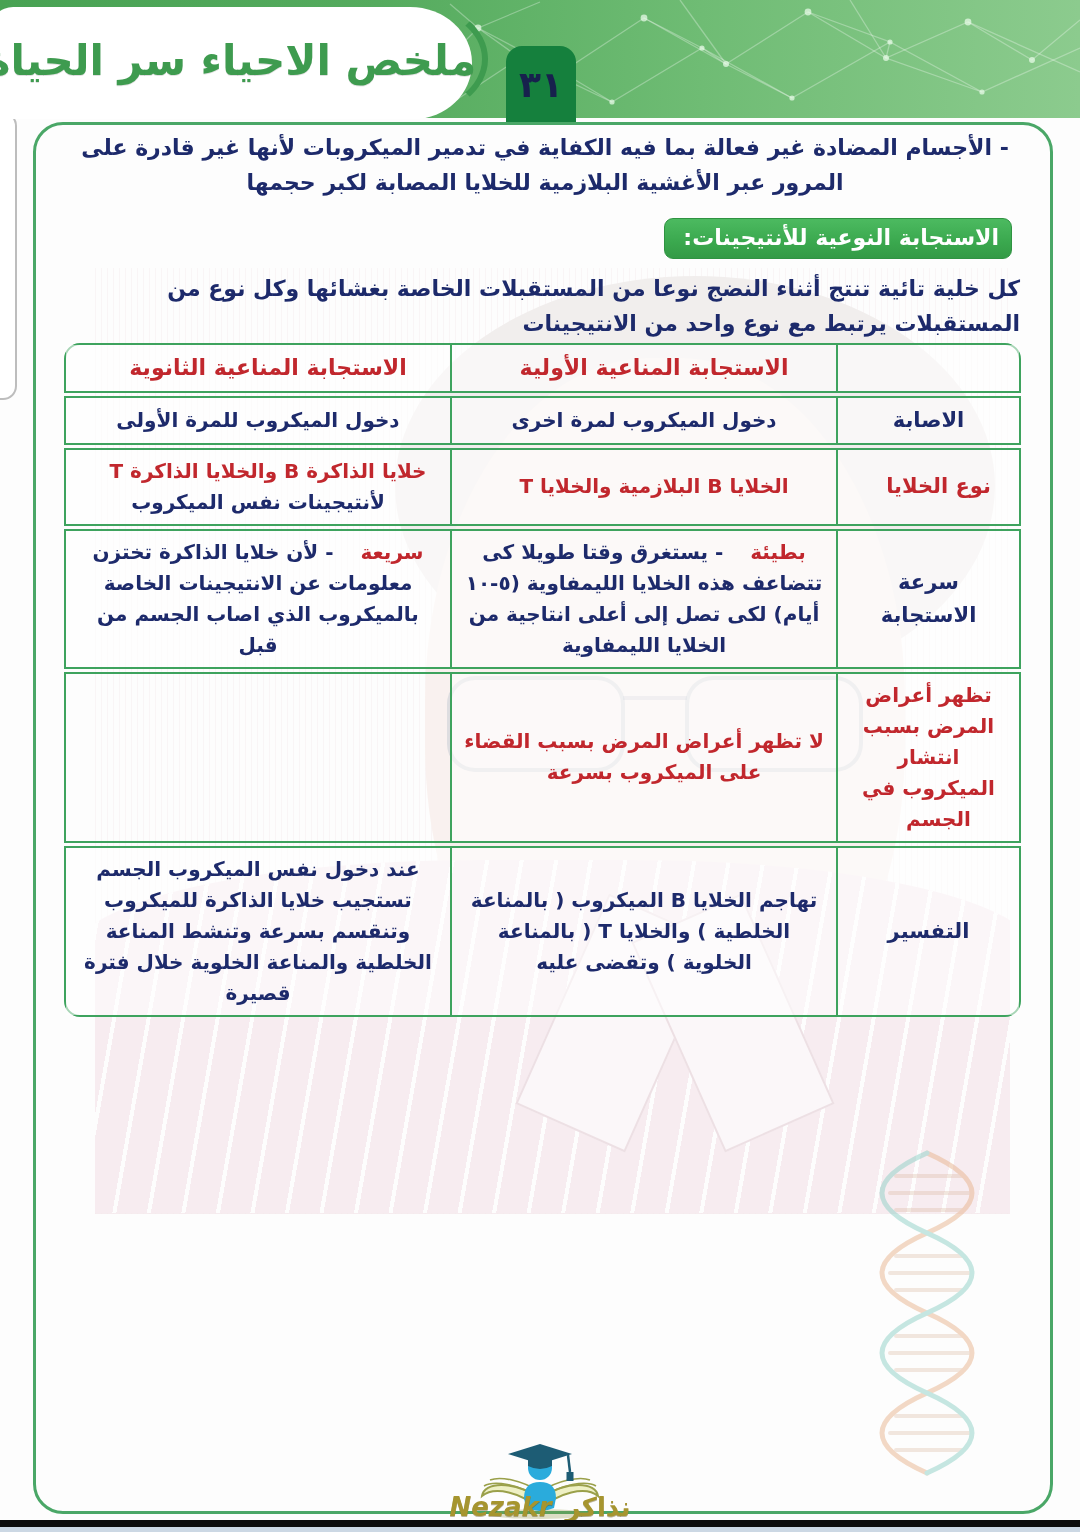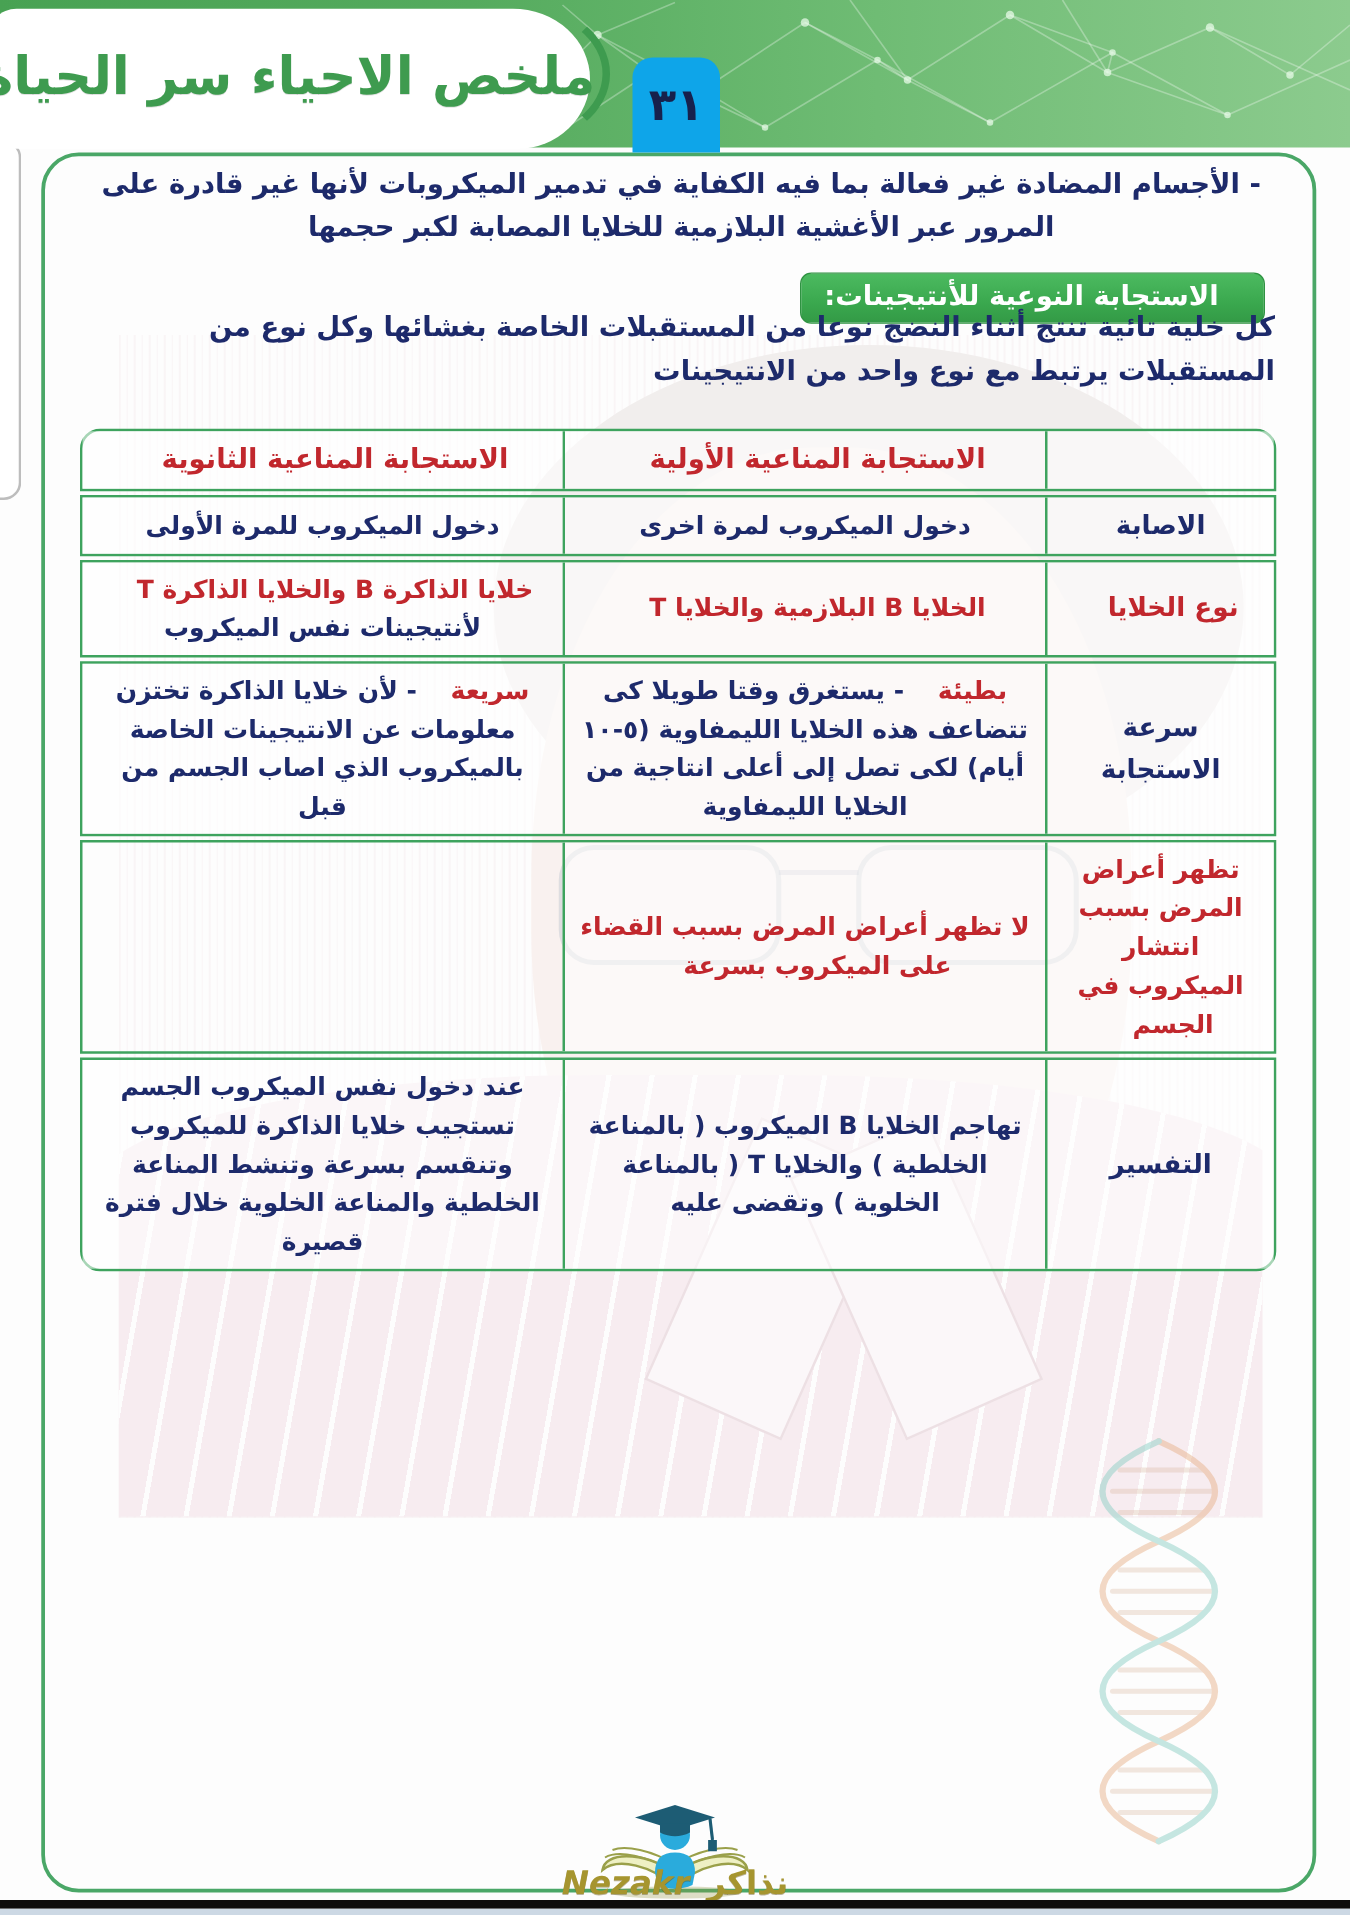--- a/index.html
+++ b/index.html
@@ -33,21 +33,21 @@
     direction:rtl;white-space:nowrap;padding-bottom:6px;
     text-shadow:0 1px 0 rgba(0,0,0,.12);
   }
   .title-arc{
     position:absolute;top:3px;left:402px;width:86px;height:112px;
     border:6px solid transparent;border-right-color:var(--green-dark);
     border-radius:0 76px 76px 0 / 0 60px 60px 0;z-index:2;
   }
   .page-tab{
     position:absolute;top:46px;left:506px;width:70px;height:76px;
-    background:#0ea5e9;border-radius:16px 16px 0 0;z-index:4;
+    background:#15803d;border-radius:16px 16px 0 0;z-index:4;
     display:flex;align-items:center;justify-content:center;
   }
   .page-number{color:#17214d;font-size:36px;font-weight:bold;}
   
   .left-tab{
     position:absolute;top:112px;left:0;width:17px;height:288px;
     background:#ffffff;border:2px solid #bdbdbd;border-left:none;
     border-radius:0 14px 14px 0;z-index:1;
   }
   
@@ -88,24 +88,24 @@
   .bullet-par{
     position:absolute;top:131px;left:70px;width:950px;z-index:3;
     direction:rtl;text-align:center;color:var(--blue);
     font-size:22px;font-weight:bold;line-height:1.57;
   }
   .section-badge{
     position:absolute;top:218px;right:68px;z-index:3;
     background:linear-gradient(180deg,#4cba60 0%,#3aa84e 60%,#339a46 100%);
     border:1px solid #2f9342;border-radius:9px;
     color:#ffffff;font-size:22px;font-weight:bold;direction:rtl;
-    padding:6px 36px 8px 18px;
+    padding:6px 12px 8px 18px;
   }
   .intro-par{
-    position:absolute;top:246px;left:58px;width:962px;z-index:3;
+    position:absolute;top:272px;left:58px;width:962px;z-index:3;
     direction:rtl;text-align:right;color:var(--blue);
     font-size:22px;font-weight:bold;line-height:1.57;
   }
   
   .imm-table{position:absolute;top:343px;left:64px;width:957px;z-index:3;display:flex;flex-direction:column;gap:3px;}
   .t-row{direction:rtl;display:flex;border:2px solid var(--green);background:transparent;}
   .t-row:first-child{border-radius:16px 16px 0 0;}
   .t-row:last-child{border-radius:0 0 16px 16px;}
   .t-cell{
     background:rgba(255,255,255,.55);display:flex;align-items:center;justify-content:center;

